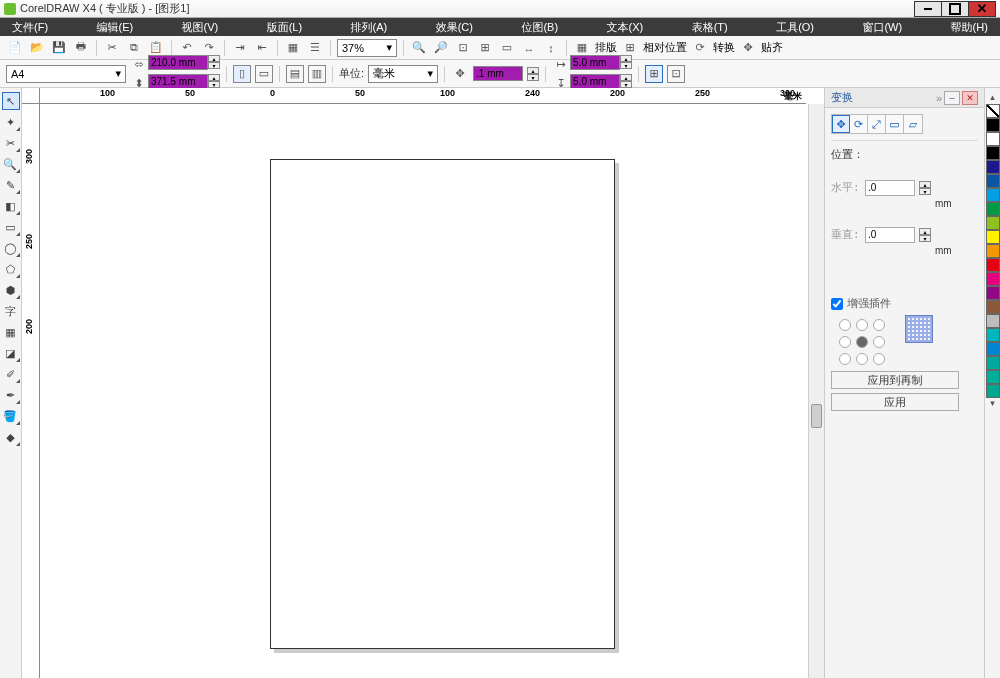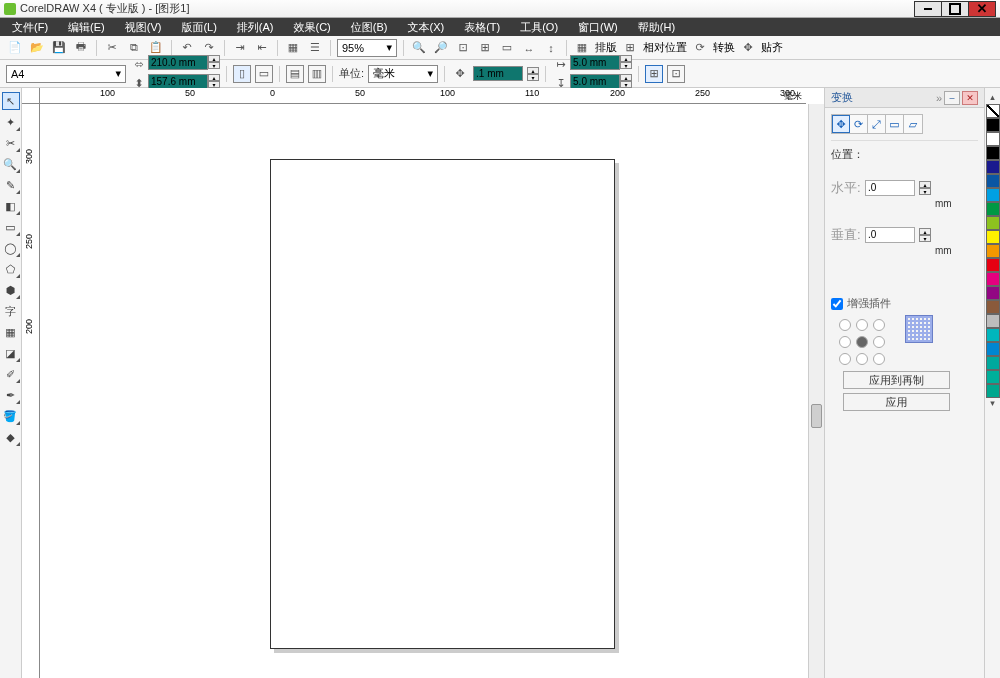--- a/index.html
+++ b/index.html
@@ -7,46 +7,46 @@
 
 .titlebar { height: 18px; background: linear-gradient(#fdfdfd,#f0f0f0); display: flex; align-items: center; padding: 0 4px; border-bottom: 1px solid #aaa; }
 .titlebar .logo { width: 12px; height: 12px; background: #6bbf30; border-radius: 2px; margin-right: 4px; }
 .titlebar .title { color: #333; font-size: 11px; }
 .titlebar .winbtns { margin-left: auto; display: flex; }
 .winbtn { width: 28px; height: 16px; display: flex; align-items: center; justify-content: center; border: 1px solid #333; margin-left: -1px; background: #e6e6e6; }
 .winbtn.min::before { content:""; width:8px; height:2px; background:#000; }
 .winbtn.max::before { content:""; width:8px; height:8px; border:2px solid #000; }
 .winbtn.close { background:#ce3535; color:#000; font-weight:bold; font-size:13px; }
 
-.menubar { height: 18px; background: #3b3b3b; display: flex; align-items: center; padding: 0 6px; gap:8px;}
+.menubar { height: 18px; background: #3b3b3b; display: flex; align-items: center; padding: 0 6px; gap:8px;justify-content:space-between;}
 .menubar .mi { color:#fff; padding:1px 6px; font-size:11px; }
 
 .toolbar1, .toolbar2 { height: 24px; background:#f7f7f7; border-bottom:1px solid #ccc; display:flex; align-items:center; padding:0 6px; gap:4px; }
 .tbtn { width:18px; height:18px; display:flex; align-items:center; justify-content:center; color:#555; border:1px solid transparent; }
 .sep { width:1px; height:16px; background:#ccc; margin:0 2px; }
 .dropdown { height:18px; border:1px solid #888; background:#fff; display:flex; align-items:center; padding:0 4px; font-size:11px; position:relative;}
 .dropdown .arrow { margin-left:auto; }
-.input-mm { width:60px; height:15px; border:1px solid #888; background:#0f766e; font-size:10px; padding:0 2px; display:flex; align-items:center; }
+.input-mm { width:60px; height:15px; border:1px solid #888; background:#a21caf; font-size:10px; padding:0 2px; display:flex; align-items:center; }
 .stack { display:flex; flex-direction:column; gap:1px; }
 .spinner-btns { width:12px; display:flex; flex-direction:column; }
 .spinner-btns div { height:7px; border:1px solid #888; background:#eee; font-size:6px; display:flex; align-items:center; justify-content:center; }
 .txtlabel { font-size:11px; color:#333; }
 
 .toolbar1 .zoom-combo { width:60px; }
 .toolbar1 .tr-label { font-size:11px; color:#000; }
 
 .workarea { display:flex; height: calc(678px - 18px - 18px - 24px - 28px); }
 .toolbar2 { height:28px; }
 
 .toolbox { width:22px; background:#f4f4f4; border-right:1px solid #ccc; display:flex; flex-direction:column; align-items:center; padding-top:4px; gap:3px; }
 .toolbox .tool { width:18px; height:18px; display:flex; align-items:center; justify-content:center; color:#444; position:relative;}
 .toolbox .tool.sel { border:1px solid #2a6fbf; background:#d6e9ff; }
 .fly::after { content:""; position:absolute; right:0; bottom:0; border:2px solid transparent; border-right-color:#555; border-bottom-color:#555; }
 
-.canvas-wrap { flex:1; position:relative; background:#fff; overflow:hidden; }
+.canvas-wrap { flex:1; position:relative; background:#fff; overflow:hidden;font-weight:bold; }
 .ruler-h { position:absolute; top:0; left:18px; right:18px; height:16px; background:#fff; border-bottom:1px solid #888; }
 .ruler-h .ticks { position:relative; height:100%; }
 .ruler-h .num { position:absolute; top:0; font-size:9px; color:#000; }
 .ruler-v { position:absolute; left:0; top:16px; bottom:0; width:18px; background:#fff; border-right:1px solid #888; }
 .ruler-v .num { position:absolute; left:2px; font-size:9px; color:#000; transform:rotate(-90deg); transform-origin:left top; }
 .ruler-corner { position:absolute; left:0; top:0; width:18px; height:16px; background:#fff; border-right:1px solid #888; border-bottom:1px solid #888; }
 .ruler-label { position:absolute; right:4px; top:2px; font-size:9px; color:#000;}
 .canvas-inner { position:absolute; left:18px; top:16px; right:18px; bottom:0; background:#fff; }
 .page { position:absolute; left:230px; top:55px; width:345px; height:490px; background:#fff; border:1px solid #333; box-shadow:4px 4px 0 rgba(0,0,0,.2); }
 .vscroll { position:absolute; right:0; top:16px; bottom:0; width:16px; background:#efefef; border-left:1px solid #ccc; }
@@ -57,30 +57,30 @@
 .docker-header .spacer { flex:1; }
 .docker-hbtn { width:16px; height:14px; border:1px solid #aaa; margin-left:2px; display:flex; align-items:center; justify-content:center; font-size:9px; background:#f4f4f4; }
 .docker-hbtn.close { background:#f7c6c6; border-color:#cc7a7a; color:#a22; }
 .docker-body { padding:6px; }
 .tabrow { display:flex; gap:0; border:1px solid #bbb; background:#f9f9f9; width:fit-content; margin-bottom:6px;}
 .tabrow .tab { width:18px; height:18px; border-right:1px solid #bbb; display:flex; align-items:center; justify-content:center; color:#1860b8;}
 .tabrow .tab:last-child { border-right:none; }
 .tabrow .tab.active { background:#e3efff; border:1px solid #2a6fbf; }
 .section-title { font-size:11px; color:#333; margin:6px 0 4px; }
 .fieldrow { display:flex; align-items:center; gap:4px; margin-bottom:4px; }
-.fieldrow .lbl { width:30px; color:#999; font-size:13px; }
+.fieldrow .lbl { width:30px; color:#999; font-size:11px;font-family:Liberation Mono, monospace; }
 .fieldrow input { width:50px; height:16px; border:1px solid #aaa; background:#fff; font-size:10px; padding:0 2px; }
 .fieldrow .unit { color:#333; font-size:10px;margin-top:32px; }
 .checkbox { display:flex; align-items:center; gap:4px; color:#555; font-size:11px; margin-top:40px;}
 .checkbox input { width:12px; height:12px; }
 .anchor-grid { display:inline-grid; grid-template-columns:repeat(3,14px); grid-template-rows:repeat(3,14px); gap:3px; margin:4px 0 0 8px; vertical-align:top;}
 .anchor-grid .cell { width:12px; height:12px; border:1px solid #aaa; border-radius:50%; background:#fff; }
 .anchor-grid .cell.sel { background:#666; }
 .anchor-preview { display:inline-block; width:28px; height:28px; margin-left:18px; vertical-align:top; background:repeating-linear-gradient(0deg,#9caeea 0 2px,transparent 2px 4px),repeating-linear-gradient(90deg,#9caeea 0 2px,transparent 2px 4px); border:1px solid #6a7fc7;}
-.wide-btn { width:107px; height:18px; border:1px solid #aaa; background:#f4f4f4; display:flex; align-items:center; justify-content:center; font-size:11px; color:#333; margin:4px 0 0 12px;}
+.wide-btn { width:128px; height:18px; border:1px solid #aaa; background:#f4f4f4; display:flex; align-items:center; justify-content:center; font-size:11px; color:#333; margin:4px 0 0 0;}
 
 .palette { width:16px; background:#f4f4f4; border-left:1px solid #ccc; display:flex; flex-direction:column; align-items:center; padding-top:4px;}
 .swatch { width:14px; height:14px; border:1px solid #666; margin-bottom:0; }
 .swatch.none { background:#fff; position:relative; }
 .swatch.none::after { content:""; position:absolute; left:0; top:0; right:0; bottom:0; background:linear-gradient(45deg,transparent 45%,#000 45%,#000 55%,transparent 55%);}
 .palette .arrow { height:12px; color:#555; font-size:9px; }
 </style>
 </head>
 <body>
 
@@ -122,21 +122,21 @@
   <div class="tbtn">↶</div>
   <div class="tbtn">↷</div>
   <div class="sep"></div>
   <div class="tbtn">⇥</div>
   <div class="tbtn">⇤</div>
   <div class="sep"></div>
   <div class="tbtn">▦</div>
   <div class="tbtn">☰</div>
   <div class="sep"></div>
   <div class="dropdown zoom-combo">
-      <span>95%</span>
+      <span>37%</span>
       <span class="arrow">▾</span>
     </div>
   <div class="sep"></div>
   <div class="tbtn">🔍</div>
   <div class="tbtn">🔎</div>
   <div class="tbtn">⊡</div>
   <div class="tbtn">⊞</div>
   <div class="tbtn">▭</div>
   <div class="tbtn">↔</div>
   <div class="tbtn">↕</div>
@@ -160,21 +160,21 @@
     <div style="display:flex">
         <span class="tbtn">⬄</span>
         <div class="input-mm">210.0 mm</div>
         <div class="spinner-btns">
           <div>▴</div>
           <div>▾</div>
         </div>
       </div>
     <div style="display:flex">
         <span class="tbtn">⬍</span>
-        <div class="input-mm">157.6 mm</div>
+        <div class="input-mm">371.5 mm</div>
         <div class="spinner-btns">
           <div>▴</div>
           <div>▾</div>
         </div>
       </div>
   </div>
   <div class="sep"></div>
   <div class="tbtn" style="border:1px solid #888;background:#e3efff">▯</div>
   <div class="tbtn" style="border:1px solid #888">▭</div>
   <div class="sep"></div>
@@ -241,21 +241,21 @@
 
   <div class="canvas-wrap">
     <div class="ruler-corner"></div>
     <div class="ruler-h">
       <div class="ticks">
         <span class="num" style="left:60px">100</span>
         <span class="num" style="left:145px">50</span>
         <span class="num" style="left:230px">0</span>
         <span class="num" style="left:315px">50</span>
         <span class="num" style="left:400px">100</span>
-        <span class="num" style="left:485px">110</span>
+        <span class="num" style="left:485px">240</span>
         <span class="num" style="left:570px">200</span>
         <span class="num" style="left:655px">250</span>
         <span class="num" style="left:740px">300</span>
       </div>
       <span class="ruler-label">毫米</span>
     </div>
     <div class="ruler-v">
       <span class="num" style="top:60px">300</span>
       <span class="num" style="top:145px">250</span>
       <span class="num" style="top:230px">200</span>

